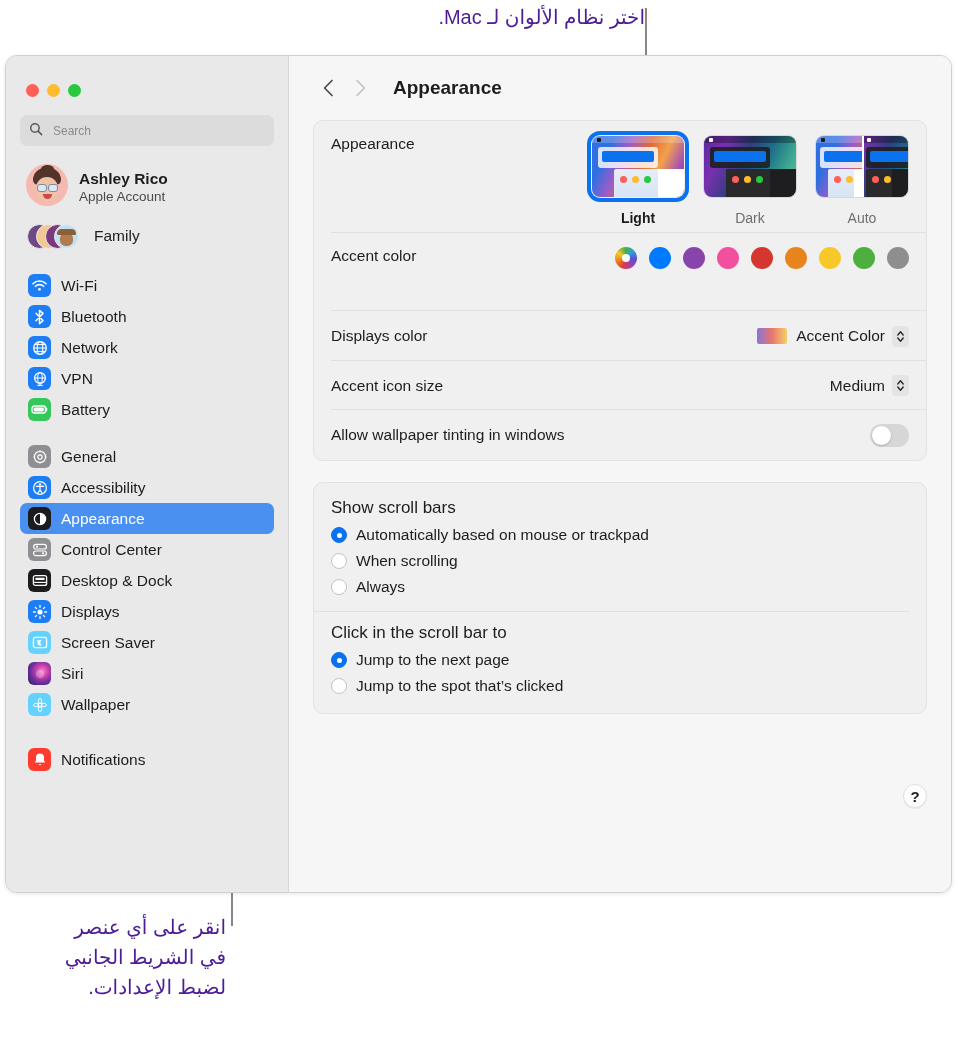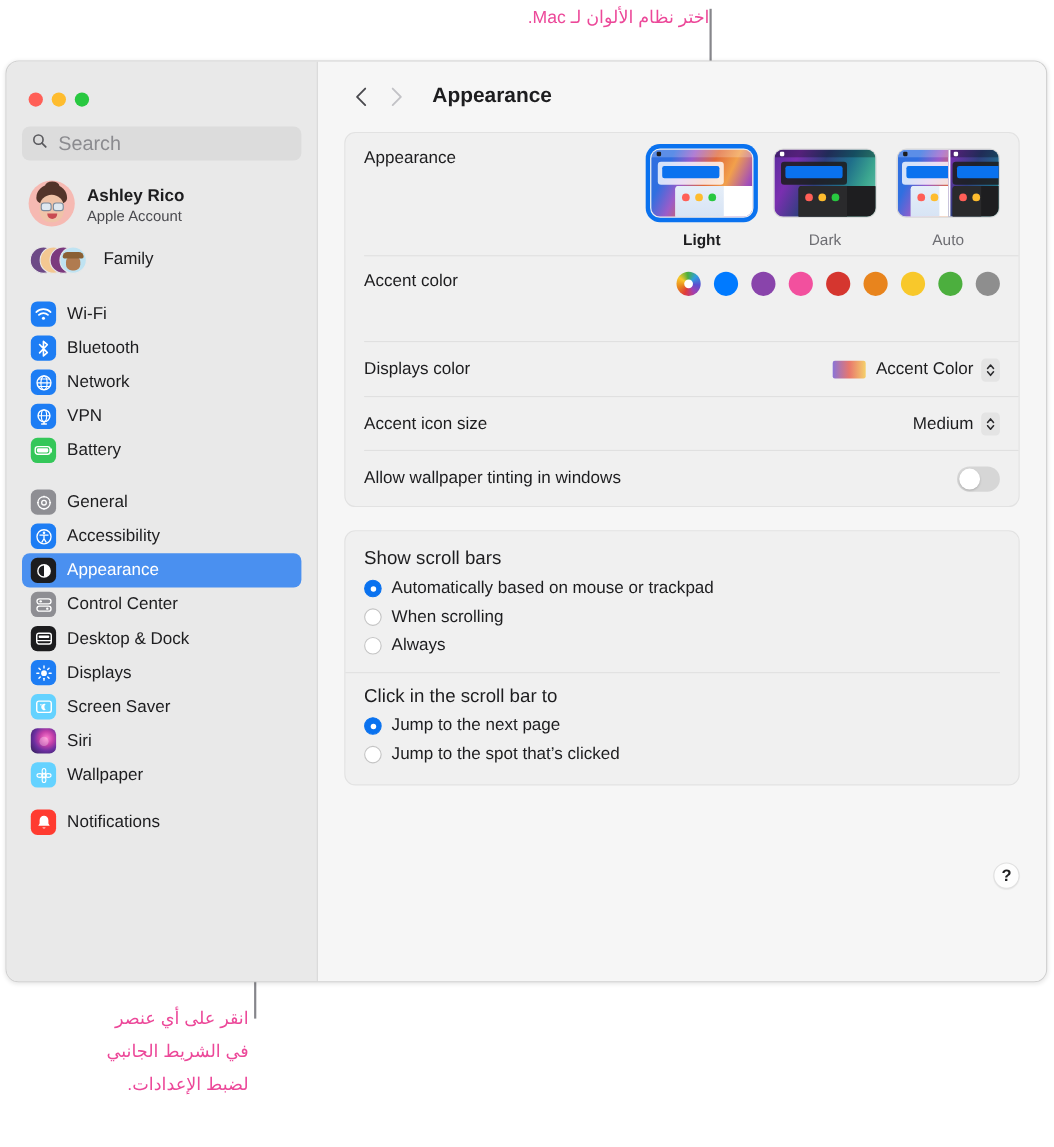--- a/index.html
+++ b/index.html
@@ -12,22 +12,22 @@
     height: 1043px;
     position: relative;
     font-family: "Liberation Sans", sans-serif;
     -webkit-font-smoothing: antialiased;
     overflow: hidden;
   }
 
   
   .callout {
     position: absolute;
-    color: #ec4899;
-    font-size: 16px;
+    color: #4c1d95;
+    font-size: 20px;
     line-height: 30px;
     direction: rtl;
     unicode-bidi: isolate;
     white-space: pre-line;
   }
   #callout-top {
     top: 2px;
     left: 300px;
     width: 345px;
     text-align: right;
@@ -91,21 +91,21 @@
     display: flex;
     align-items: center;
     padding: 0 9px;
     box-sizing: border-box;
   }
   .search-input {
     border: 0;
     background: transparent;
     outline: none;
     font-family: "Liberation Sans", sans-serif;
-    font-size: 18px;
+    font-size: 12px;
     color: #1d1d1f;
     margin-left: 8px;
     width: 100%;
   }
   .search-input::placeholder { color: #8b8b8f; }
 
   .account-row {
     display: flex;
     align-items: flex-end;
     margin: 14px 14px 0 14px;
@@ -166,21 +166,21 @@
     background:#b07b50; border-radius: 7px 7px 6px 6px;
   }
   .fa .mini-hat {
     position:absolute; left:2px; top:4px; width:19px; height:6px;
     background:#8a6034; border-radius: 6px 6px 2px 2px;
   }
   .family-label { font-size: 15.5px; color: #1d1d1f; margin-left: 9px; }
 
   .nav-group { margin-top: 16px; }
   .nav-group.second { margin-top: 16px; }
-  .nav-group.third { margin-top: 12px; }
+  .nav-group.third { margin-top: 24px; }
   .nav-item {
     display: flex;
     align-items: center;
     height: 31px;
     margin: 0 14px;
     padding: 0 8px;
     border-radius: 7px;
     box-sizing: border-box;
   }
   .nav-item.selected { background: #4a90f0; }

